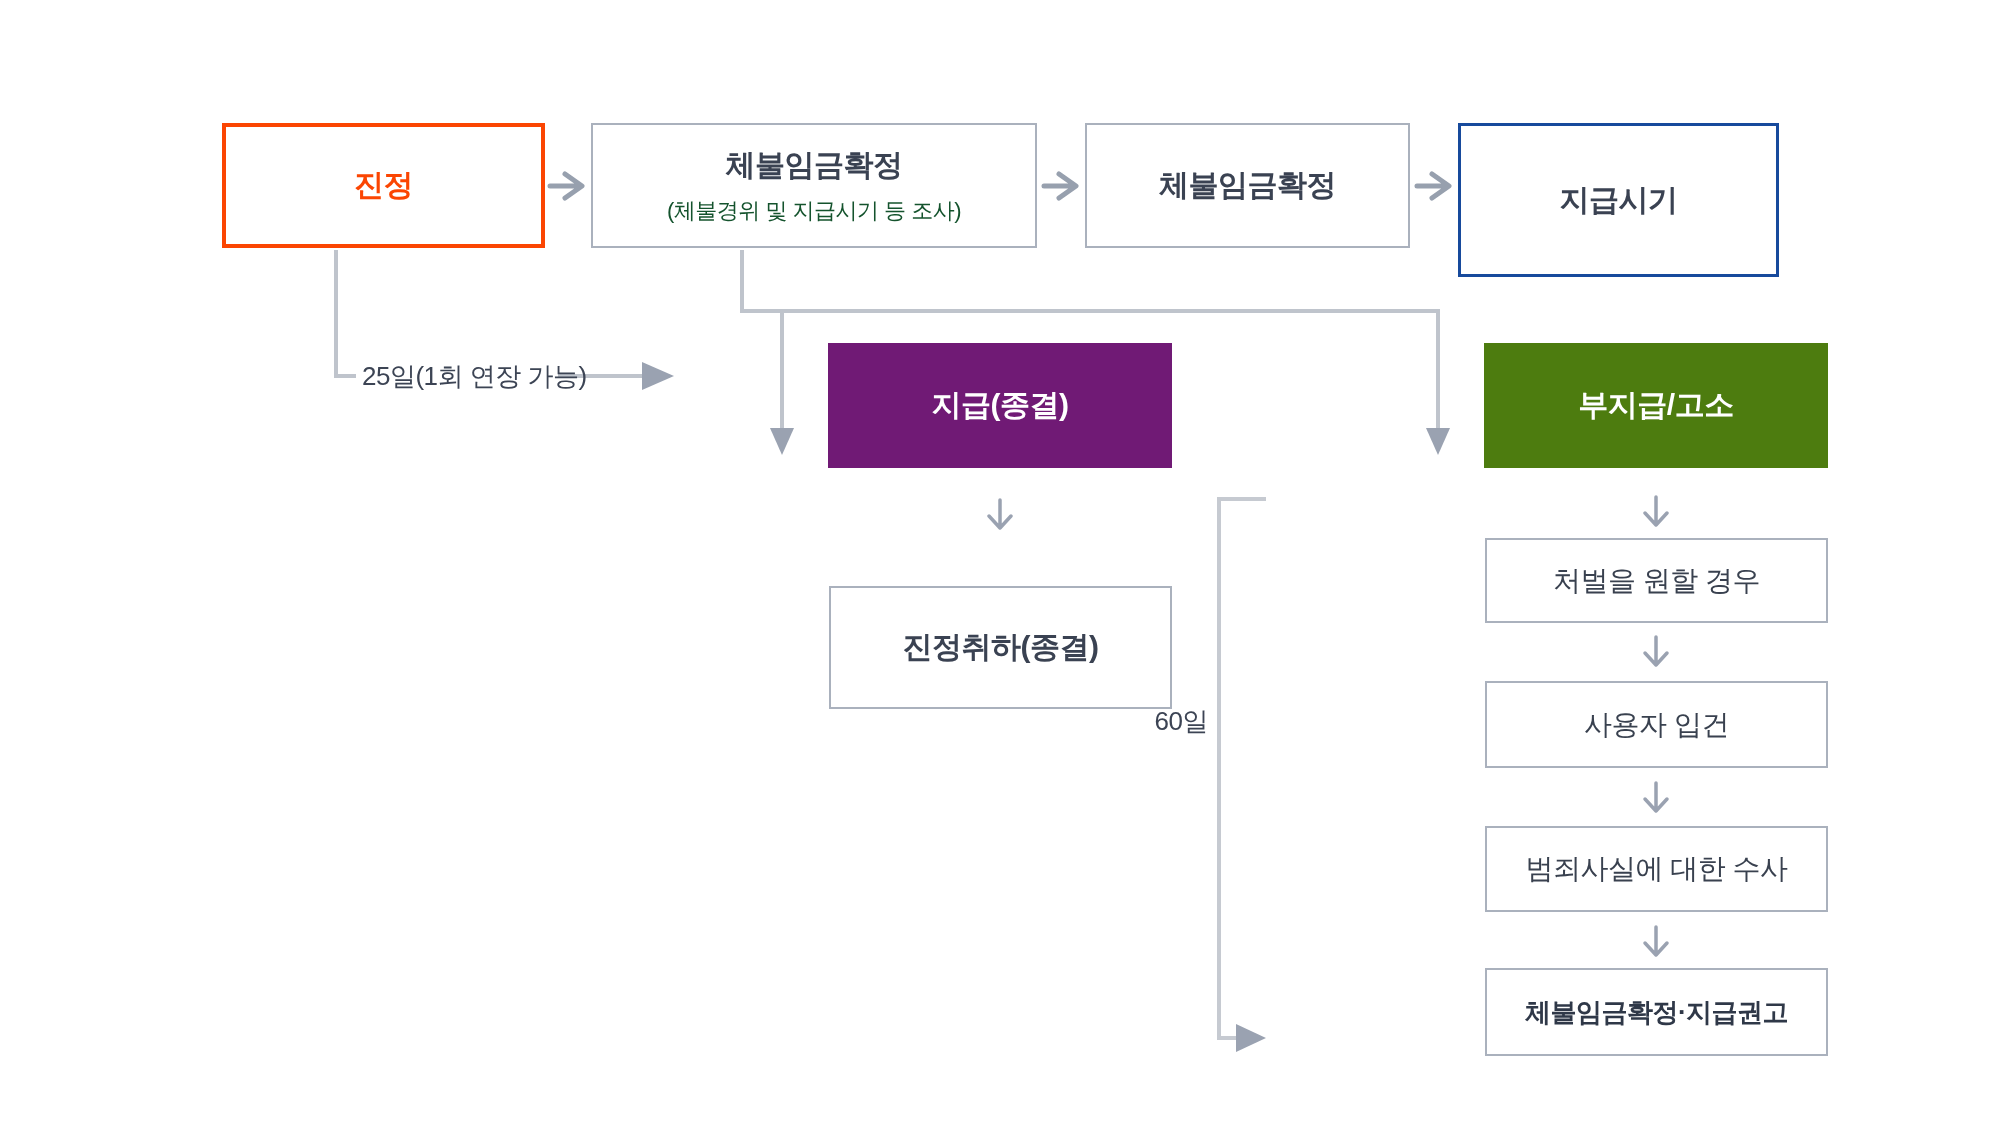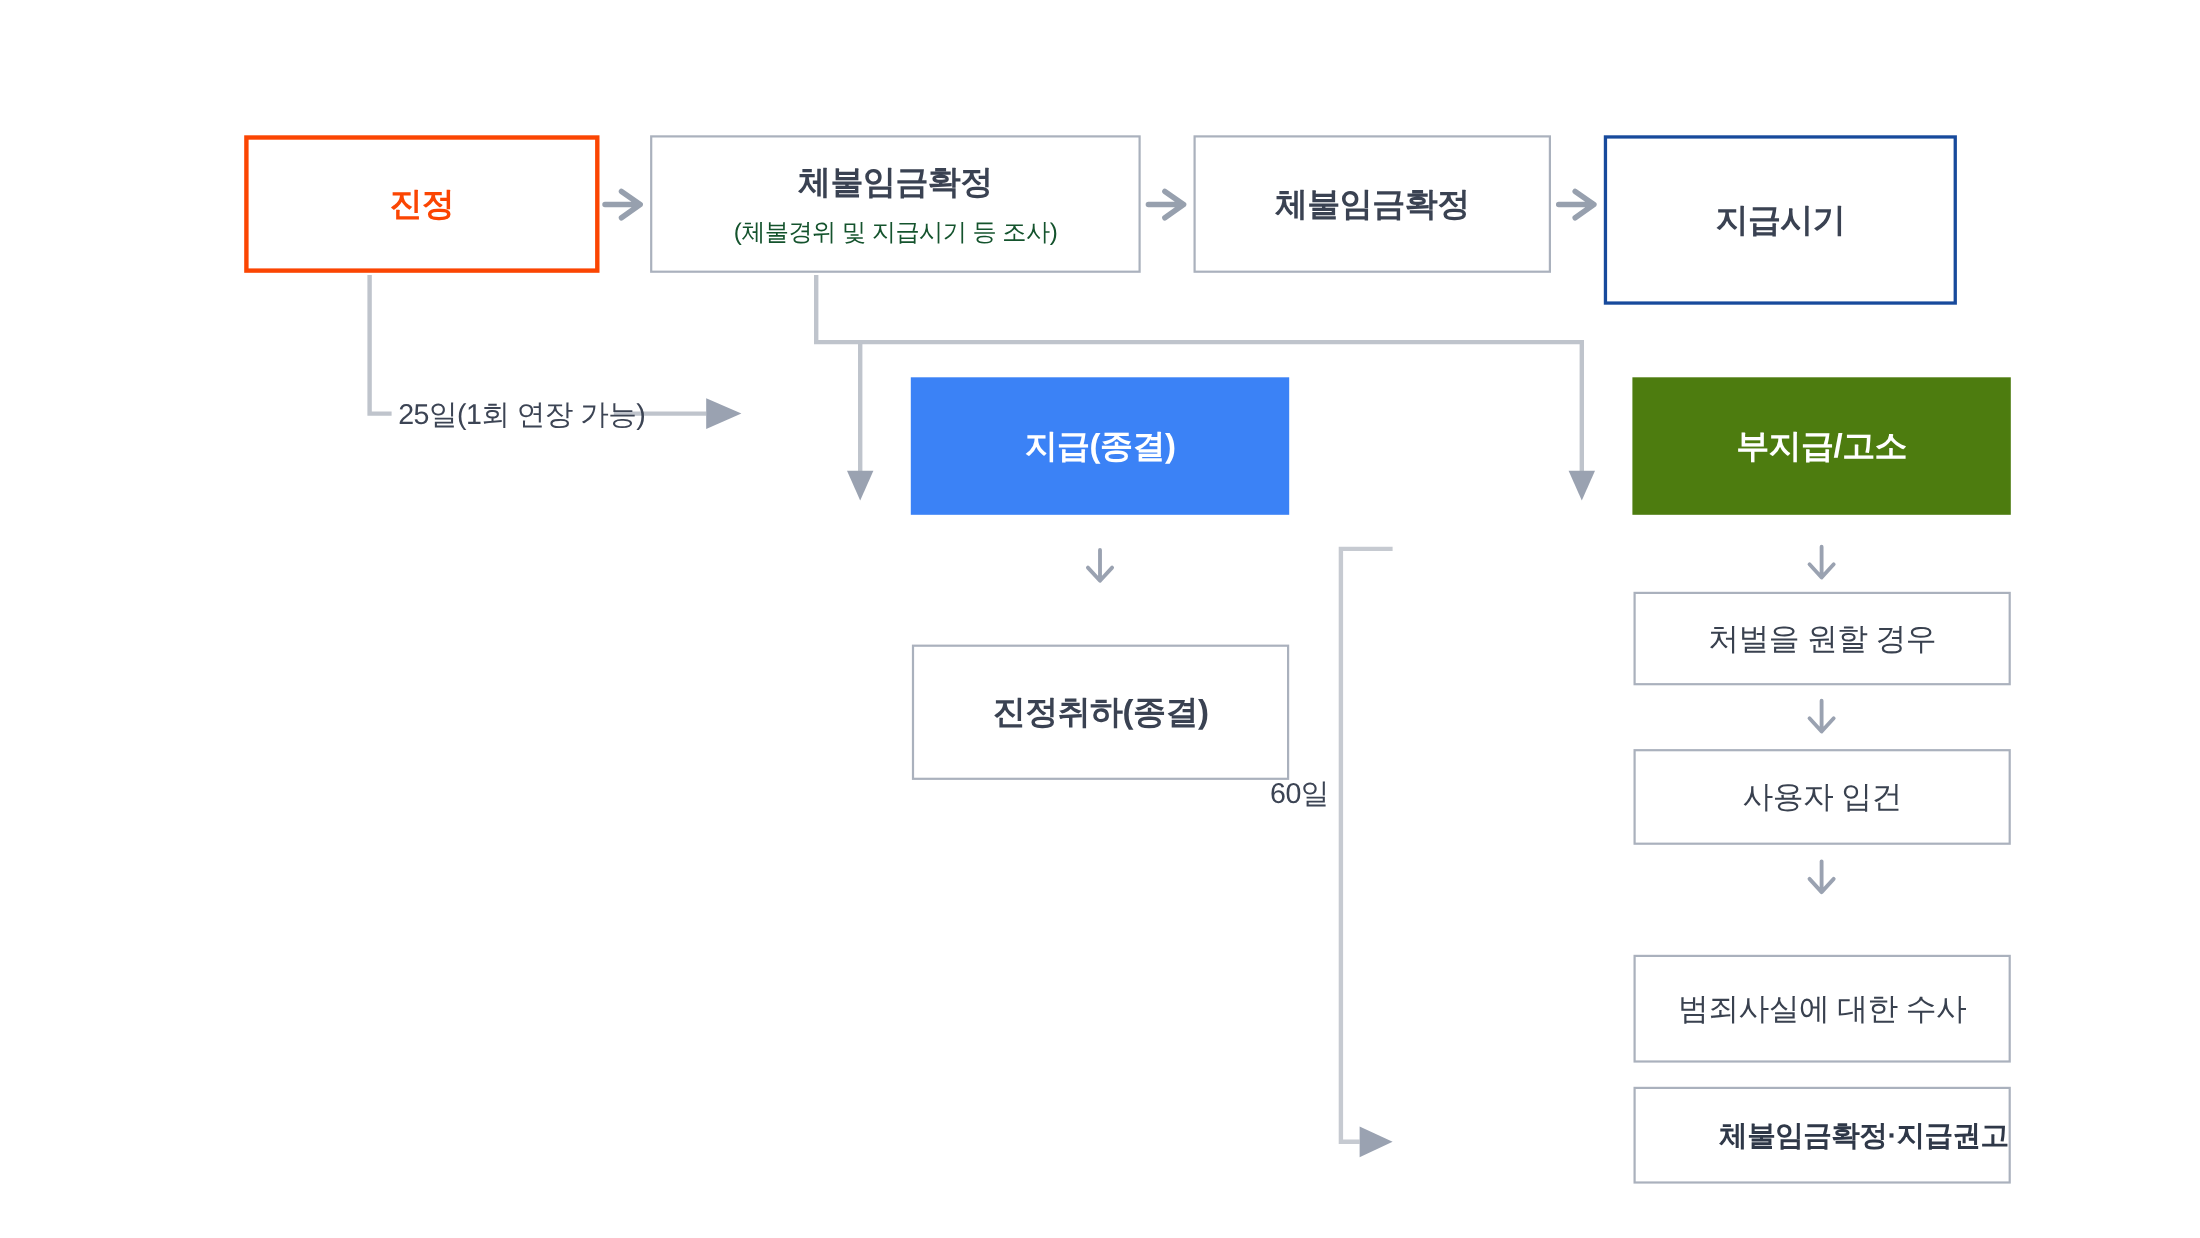--- a/index.html
+++ b/index.html
@@ -19,29 +19,29 @@
   .t-step{font-size:28px;font-weight:500;color:#39414f;letter-spacing:-0.5px;}
   .t-step-b{font-size:26px;font-weight:700;color:#2f3848;letter-spacing:-0.5px;}
   .lbl{position:absolute;font-size:26px;color:#3c4454;letter-spacing:-0.5px;}
 
   
   .b-petition{left:222px;top:123px;width:323px;height:125px;border:4px solid #fb4502;}
   .b-fact{left:591px;top:123px;width:446px;height:125px;border:2px solid #aab1bd;}
   .b-confirm{left:1085px;top:123px;width:325px;height:125px;border:2px solid #aab1bd;}
   .b-timing{left:1458px;top:123px;width:321px;height:154px;border:3px solid #174a9c;}
   
-  .b-paid{left:828px;top:343px;width:344px;height:125px;background:#3b82f6;border:none;}
+  .b-paid{left:828px;top:343px;width:344px;height:125px;background:#701a75;border:none;}
   .b-nonpaid{left:1484px;top:343px;width:344px;height:125px;background:#4d7c0f;border:none;}
   
   .b-withdraw{left:829px;top:550px;width:343px;height:123px;border:2px solid #aab1bd;margin-top:36px;}
   
   .b-punish{left:1485px;top:538px;width:343px;height:85px;border:2px solid #aab1bd;}
   .b-booking{left:1485px;top:681px;width:343px;height:87px;border:2px solid #aab1bd;}
-  .b-crime{left:1485px;top:826px;width:343px;height:98px;border:2px solid #aab1bd;margin-top:42px;}
-  .b-recommend{left:1485px;top:988px;width:343px;height:88px;border:2px solid #aab1bd;align-items:flex-end;}
+  .b-crime{left:1485px;top:826px;width:343px;height:86px;border:2px solid #aab1bd;}
+  .b-recommend{left:1485px;top:968px;width:343px;height:88px;border:2px solid #aab1bd;}
 
   .lbl-25{left:362px;top:358px;height:36px;display:flex;align-items:center;}
   .lbl-60{left:1120px;top:704px;width:88px;text-align:right;}
 </style>
 </head>
 <body>
 
 <div class="canvas">
 
   <svg class="lines" width="2000" height="1125" viewBox="0 0 2000 1125">

